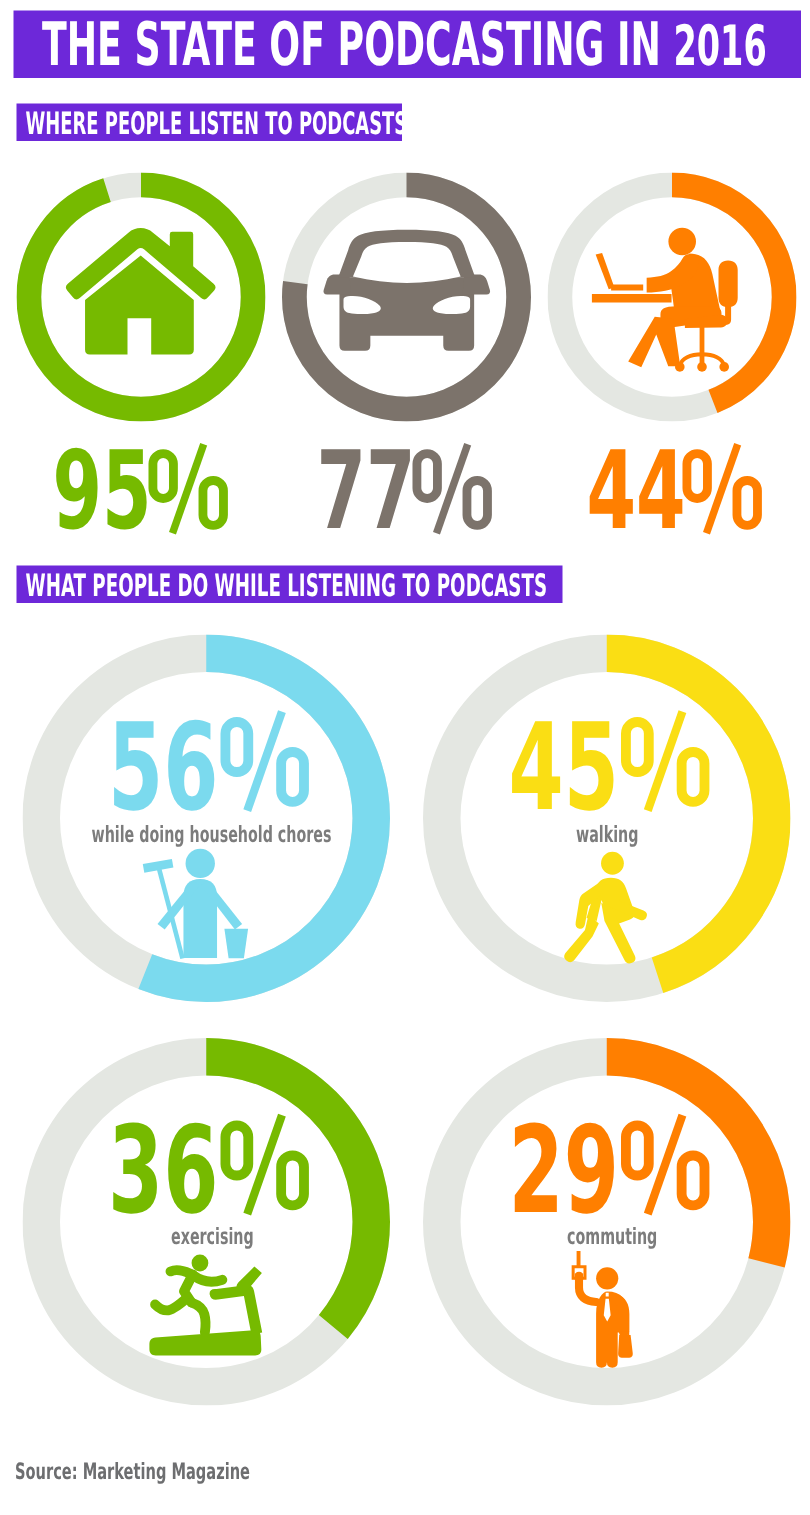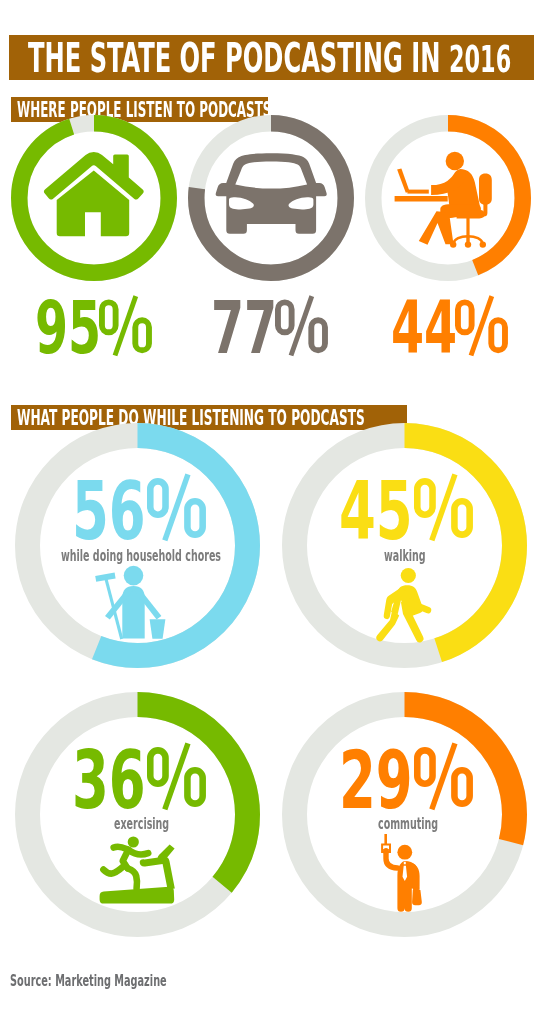--- a/index.html
+++ b/index.html
@@ -2,28 +2,28 @@
 <html><head>
 <meta charset="utf-8">
 <title>The State of Podcasting in 2016</title>
 <style>
   html,body{margin:0;padding:0;}
   body{width:540px;height:1010px;background:#ffffff;overflow:hidden;
        font-family:"DejaVu Sans Condensed","DejaVu Sans",sans-serif;}
   .page{position:relative;width:540px;height:1010px;}
 
   
-  .banner{position:absolute;background:#a16207;margin-top:28px;}
+  .banner{position:absolute;background:#6d28d9;}
   .banner .txt{position:absolute;font-weight:bold;white-space:nowrap;color:#fff;
       transform-origin:left top;display:block;}
   #banner-title{left:9px;top:7px;width:525px;height:45px;}
   #banner-title .txt{font-size:40px;left:19px;top:1px;transform:scaleX(0.672);line-height:45px;}
   #banner-title .yr{font-size:37px;}
   #sub1{left:11px;top:69px;width:257px;height:25px;text-decoration:underline;}
-  #sub2{left:11px;top:377px;width:364px;height:25px;padding-left:32px;}
+  #sub2{left:11px;top:377px;width:364px;height:25px;}
   .banner-sub .txt{font-size:20.6px;left:6px;top:1px;transform:scaleX(0.645);line-height:25px;}
   #sub2 .txt{transform:scaleX(0.657);}
 
   
   .donut{position:absolute;}
   .donut svg{display:block;}
   .in-lbl{position:absolute;font-weight:bold;white-space:nowrap;line-height:1;
       color:#7c7c7c;transform-origin:left top;}
   .numgrp{position:absolute;}
   .numgrp .dg{position:absolute;font-weight:bold;line-height:1;white-space:nowrap;

